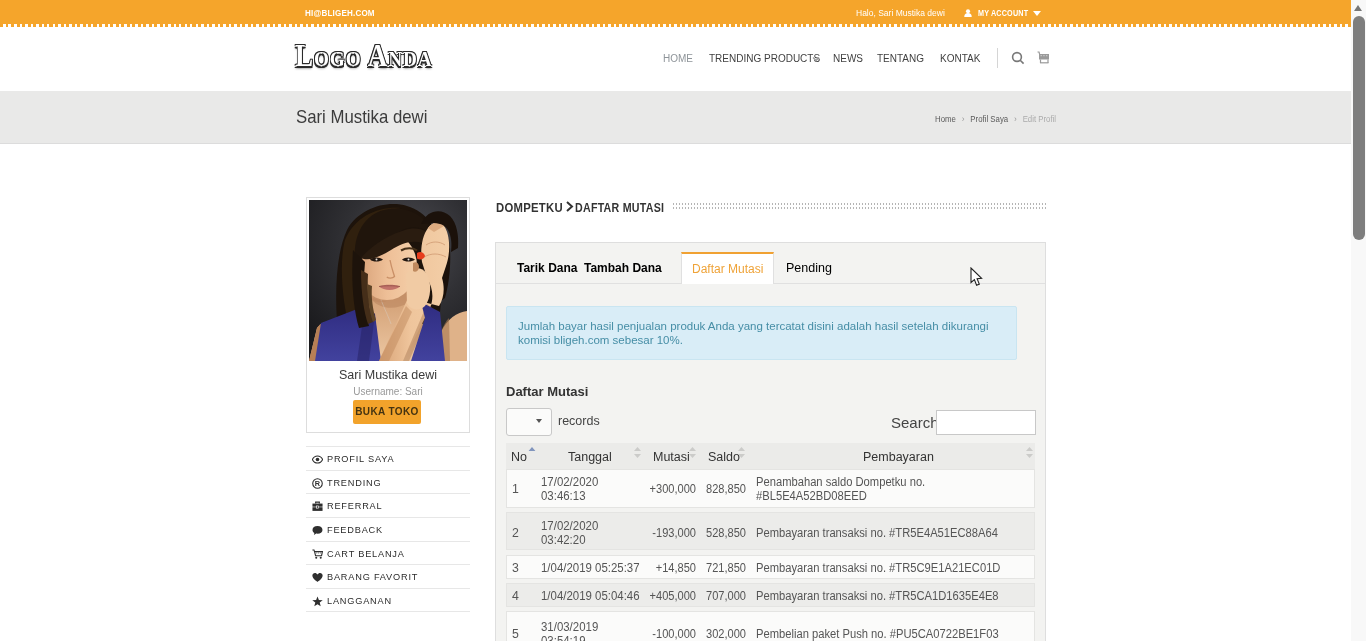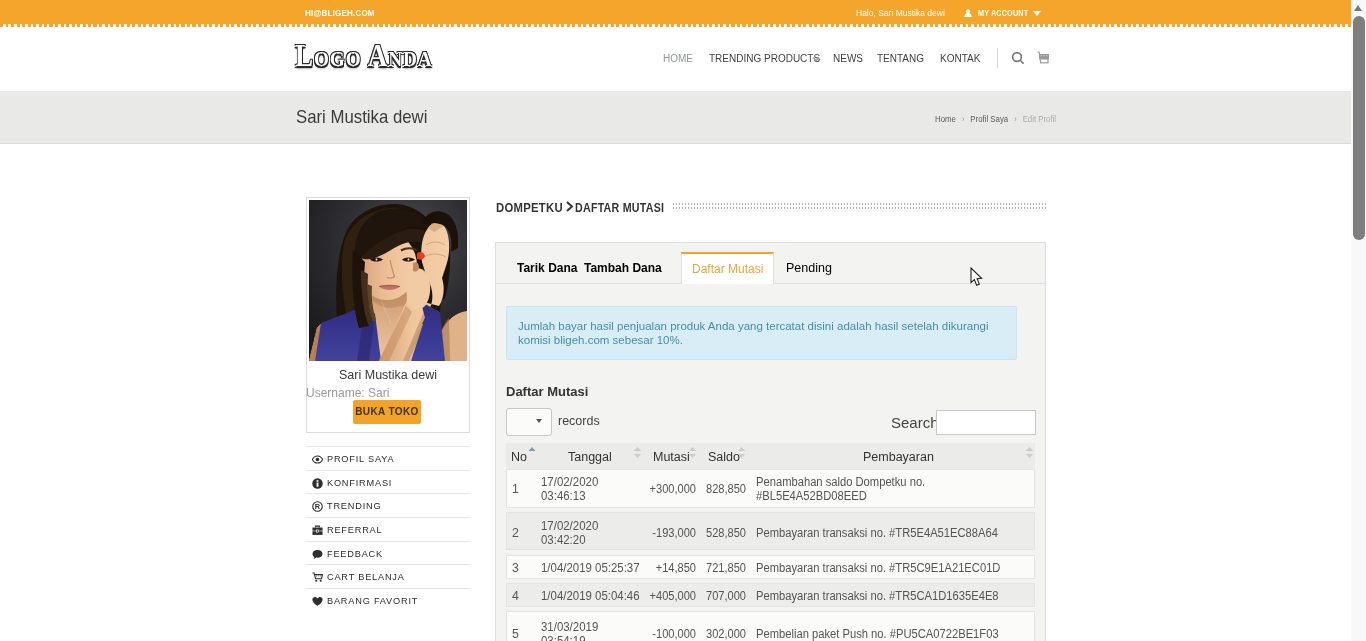--- a/index.html
+++ b/index.html
@@ -28,21 +28,21 @@
   border-bottom:1px solid #dcdcdc; }
 #btitle { left:296px; top:106px; font-size:19px; color:#3c3c3c; transform:scaleX(.883); transform-origin:left top; }
 #bcrumb { left:935px; top:114px; font-size:8.5px; color:#5a5a5a; transform:scaleX(.92); transform-origin:left top; }
 #bcrumb .lt { color:#ababab; }
 #bcrumb .sep { color:#999; padding:0 4px; font-size:9px; }
 
 
 #card { left:306px; top:197px; width:164px; height:236px; background:#fff; border:1px solid #ddd; }
 #photo { left:309px; top:200px; width:158px; height:161px; }
 #sname { left:306px; top:368px; width:164px; text-align:center; font-size:12.5px; color:#3a3a3a; }
-#suser { left:306px; top:386px; width:164px; font-size:12px; color:#999; }
+#suser { left:306px; top:386px; width:164px; text-align:center; font-size:10px; color:#999; }
 #btoko { left:353px; top:400px; width:68px; height:24px; background:#f2a32b; border-radius:2px;
   text-align:center; line-height:24px; font-size:10px; font-weight:bold; color:#443311; letter-spacing:.4px; }
 #menu { left:306px; top:446px; width:164px; }
 .mi { position:relative; height:23.7px; border-top:1px solid #e7e7e7; }
 .mi .ic { position:absolute; left:6px; top:7px; width:11px; height:11px; }
 .mi .tx { position:absolute; left:21px; top:7px; font-size:9.2px;
   letter-spacing:.8px; color:#2b2b2b; }
 #menu .last { border-bottom:1px solid #e7e7e7; }
 
 
@@ -221,28 +221,20 @@
   <div class="abs" id="menu">
     <div class="mi">
         <svg class="ic" viewBox="0 0 14 12">
           <path d="M7,1.5 C3.5,1.5 1.2,4.5 0.5,6 C1.2,7.5 3.5,10.5 7,10.5 C10.5,10.5 12.8,7.5 13.5,6 C12.8,4.5 10.5,1.5 7,1.5 Z" fill="none" stroke="#2f2f2f" stroke-width="1.4"></path>
           <circle cx="7" cy="6" r="2.3" fill="#2f2f2f"></circle>
         </svg>
         <span class="tx">PROFIL SAYA</span>
       </div>
     <div class="mi">
         <svg class="ic" viewBox="0 0 12 12">
-          <circle cx="6" cy="6" r="5.7" fill="#2f2f2f"></circle>
-          <rect x="5" y="5" width="2" height="4.6" fill="#fff"></rect>
-          <rect x="5" y="2.4" width="2" height="1.8" fill="#fff"></rect>
-        </svg>
-        <span class="tx">KONFIRMASI</span>
-      </div>
-    <div class="mi">
-        <svg class="ic" viewBox="0 0 12 12">
           <circle cx="6" cy="6" r="5.2" fill="none" stroke="#2f2f2f" stroke-width="1.2"></circle>
           <text x="6" y="8.8" font-size="8" font-weight="bold" text-anchor="middle" fill="#2f2f2f" font-family="Liberation Sans">R</text>
         </svg>
         <span class="tx">TRENDING</span>
       </div>
     <div class="mi">
         <svg class="ic" viewBox="0 0 12 12">
           <path d="M4,2.8 L4,1.2 L8,1.2 L8,2.8" fill="none" stroke="#2f2f2f" stroke-width="1.3"></path>
           <rect x="0.5" y="2.8" width="11" height="3.4" fill="#2f2f2f"></rect>
           <rect x="0.5" y="6.8" width="11" height="4" fill="#2f2f2f"></rect>
@@ -264,20 +256,26 @@
           <circle cx="5" cy="9.9" r="1.2" fill="#2f2f2f"></circle>
           <circle cx="10.3" cy="9.9" r="1.2" fill="#2f2f2f"></circle>
         </svg>
         <span class="tx">CART BELANJA</span>
       </div>
     <div class="mi">
         <svg class="ic" viewBox="0 0 12 11">
           <path d="M6,10.3 C6,10.3 0.4,7 0.4,3.4 C0.4,1.6 1.8,0.5 3.2,0.5 C4.4,0.5 5.4,1.2 6,2.2 C6.6,1.2 7.6,0.5 8.8,0.5 C10.2,0.5 11.6,1.6 11.6,3.4 C11.6,7 6,10.3 6,10.3 Z" fill="#2f2f2f"></path>
         </svg>
         <span class="tx">BARANG FAVORIT</span>
+      </div>
+    <div class="mi last">
+        <svg class="ic" viewBox="0 0 12 12">
+          <path d="M6,0.5 L7.5,4.3 L11.7,4.5 L8.4,7.1 L9.5,11.2 L6,8.9 L2.5,11.2 L3.6,7.1 L0.3,4.5 L4.5,4.3 Z" fill="#2f2f2f"></path>
+        </svg>
+        <span class="tx">LANGGANAN</span>
       </div>
   </div>
 
   <div class="abs" id="mhead">DOMPETKU</div>
   <svg class="abs" style="left:565px;top:201px" width="9" height="11" viewBox="0 0 9 11">
     <path d="M2,1 L7,5.5 L2,10" stroke="#333" stroke-width="2" fill="none"></path>
   </svg>
   <div class="abs" id="mhead2" style="left:575px;top:200px;font-size:13px;font-weight:bold;color:#333;letter-spacing:.3px;transform:scaleX(.82);transform-origin:left top">DAFTAR MUTASI</div>
   <div class="abs" id="mdots"></div>
 

